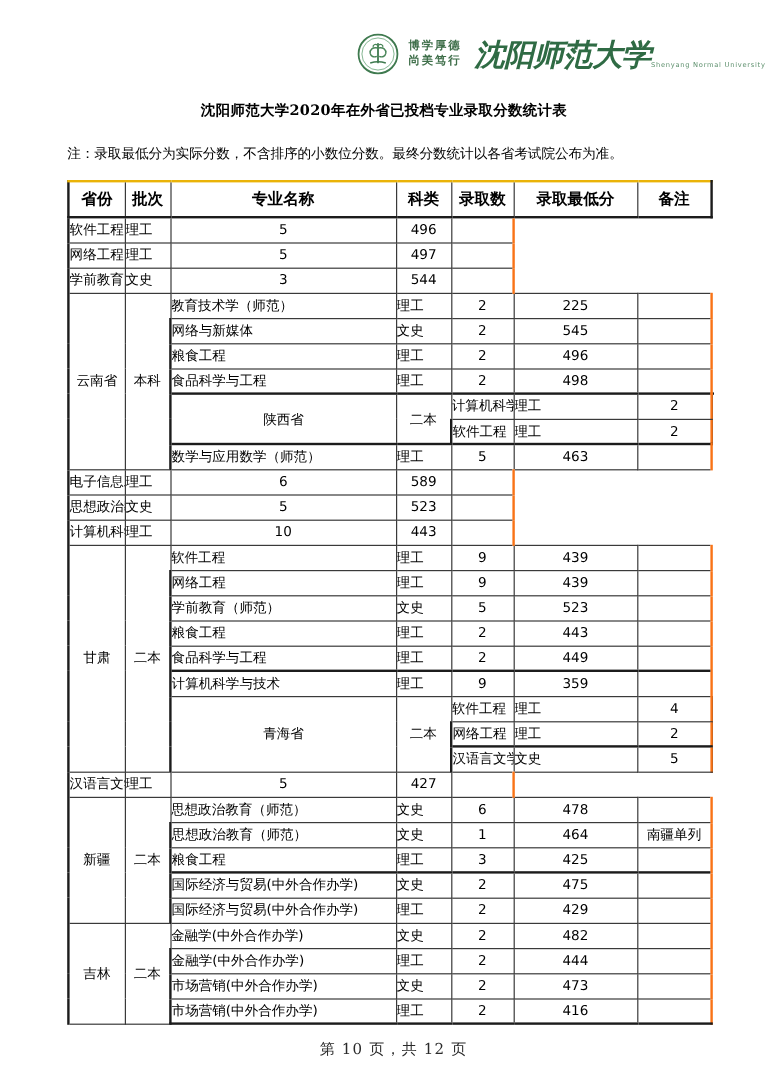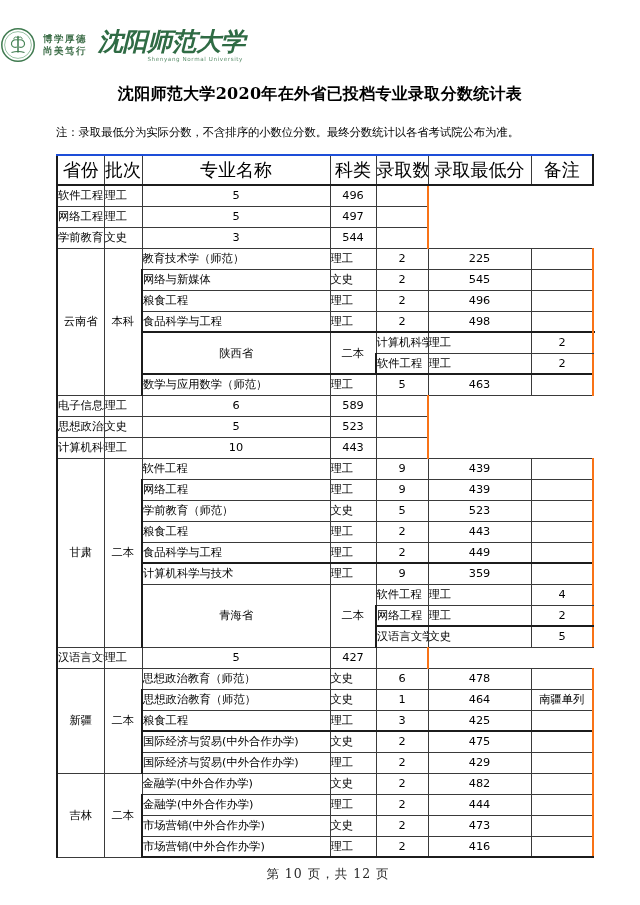--- a/index.html
+++ b/index.html
@@ -14,21 +14,21 @@
     color: #000000;
     overflow: hidden;
     position: relative;
   }
 
   
   .logo-bar {
     height: 78px;
     display: flex;
     align-items: center;
-    justify-content: flex-start;
+    justify-content: flex-end;
     padding-top: 12px;
     box-sizing: border-box;
   }
   .logo-group {
     display: flex;
     align-items: center;
     gap: 7px;
   }
   .logo-emblem {
     width: 36px;
@@ -41,21 +41,21 @@
     justify-content: center;
     font-size: 9.5px;
     line-height: 12px;
     color: #3f6f4a;
     letter-spacing: 1.5px;
     font-family: "DejaVu Serif", "Liberation Serif", serif;
     font-weight: bold;
   }
   .logo-wordmark {
     display: flex;
-    flex-direction: column;
+    flex-direction: row;
     align-items: flex-start;
     margin-left: 4px;
   }
   .logo-cn {
     font-size: 25px;
     line-height: 27px;
     color: #2f6b44;
     font-family: "DejaVu Serif", "Liberation Serif", serif;
     font-weight: bold;
     font-style: italic;
@@ -66,21 +66,21 @@
     line-height: 8px;
     color: #5c8f6c;
     letter-spacing: 0.6px;
     align-self: flex-end;
     margin-right: 2px;
   }
 
   
   .doc-title {
     text-align: center;
-    font-size: 16px;
+    font-size: 12px;
     font-weight: bold;
     font-family: "DejaVu Serif", "Liberation Serif", serif;
     letter-spacing: 0.3px;
     margin: 6px 0 12px 0;
     padding: 0 20px;
   }
 
   
   .doc-note {
     font-size: 11.4px;
@@ -106,25 +106,25 @@
     font-size: 11.3px;
     font-family: "DejaVu Sans", "Liberation Sans", sans-serif;
     font-weight: normal;
     padding: 0;
     height: 21px;
     box-sizing: border-box;
     overflow: hidden;
     white-space: nowrap;
   }
   table.score-table thead th {
-    font-size: 18px;
-    font-weight: normal;
+    font-size: 13px;
+    font-weight: bold;
     text-align: center;
     height: 30px;
-    border-top: 2px solid #1d4ed8;
+    border-top: 2px solid #eab308;
     border-bottom: 2px solid #1c1c1c;
   }
   
   table.score-table tbody tr td:first-child { border-left: 2px solid #1c1c1c; }
   table.score-table tbody tr td:last-child  { border-right: 2px solid #f97316; }
   table.score-table thead th:first-child { border-left: 2px solid #1c1c1c; }
   table.score-table thead th:last-child  { border-right: 2px solid #1c1c1c; }
   table.score-table tbody tr.last-row td { border-bottom: 2px solid #1c1c1c; }
 
   

